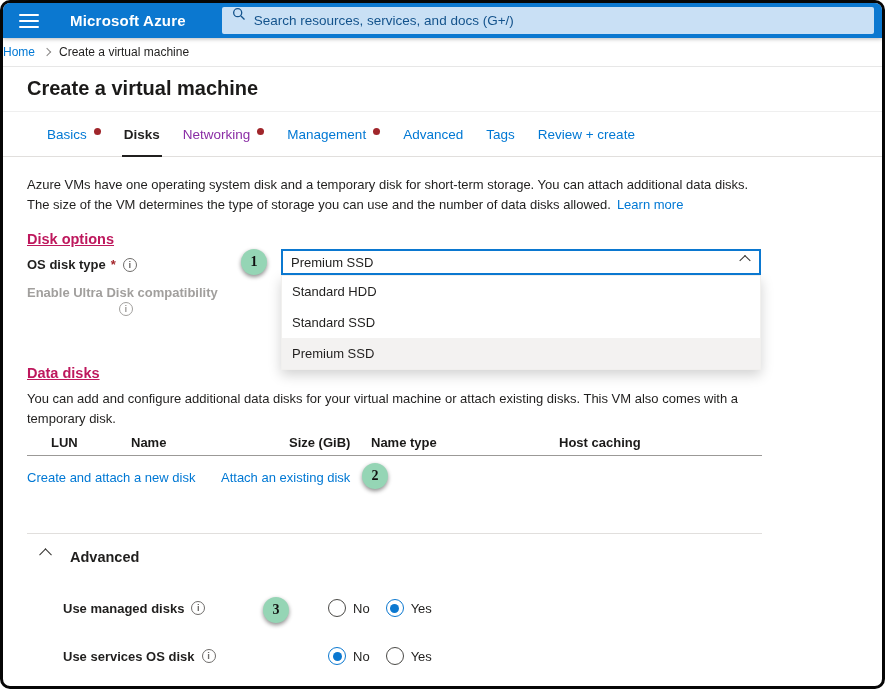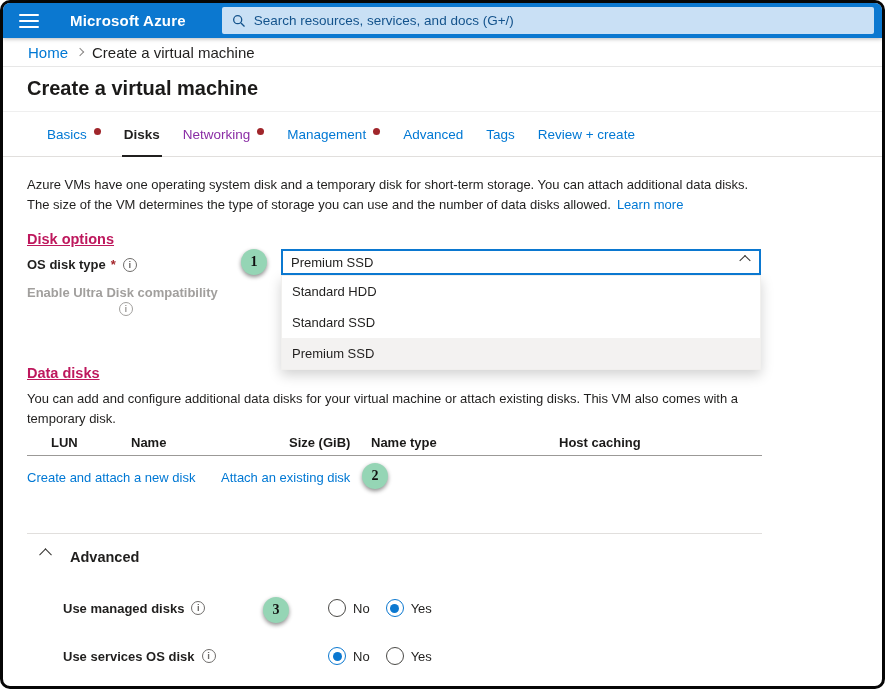--- a/index.html
+++ b/index.html
@@ -22,32 +22,32 @@
     padding: 0 8px 0 16px;
     box-shadow: 0 1px 4px rgba(0,0,0,.28);
     position: relative; z-index: 40;
   }
   .hamburger { width: 20px; display: flex; flex-direction: column; gap: 4px; cursor: pointer; }
   .hamburger span { display:block; height: 2px; background: #fff; border-radius: 1px; }
   .brand { color: #fff; font-weight: 700; font-size: 15px; margin-left: 31px; letter-spacing: .2px; white-space: nowrap; }
   .searchbox {
     flex: 1; margin-left: 36px; height: 27px;
     background: #c9e0f5; border-radius: 2px;
-    display: flex; align-items: center; padding: 0 10px;
+    display: flex; padding: 0 10px;
   }
   .searchbox svg { flex: 0 0 auto; }
   .searchbox input {
     flex: 1; border: none; outline: none; background: transparent;
     font-family: "Liberation Sans", sans-serif;
     font-size: 13.5px; color: #14538c; margin-left: 8px;
   }
   .searchbox input::placeholder { color: #14538c; opacity: 1; }
 
   
-  .breadcrumb { height: 29px; display:flex; align-items:center; padding-left: 25px; border-bottom: 1px solid #e7e7e7; font-size: 15px; }
+  .breadcrumb { height: 29px; display:flex; align-items:center; border-bottom: 1px solid #e7e7e7; font-size: 12px; }
   .crumb-link { color: #0078d4; text-decoration: none; cursor: pointer; }
   .crumb-sep { display:inline-block; width:6px; height:6px; border-top:1.4px solid #8a8886; border-right:1.4px solid #8a8886; transform: rotate(45deg); margin: 0 9px; }
   .crumb-current { color: #201f1e; }
 
   
   .titlerow { padding: 10px 24px 11px; border-bottom: 1px solid #efefef; }
   .page-title { font-size: 20px; font-weight: 700; color: #1b1a19; }
 
   
   .tabs { padding-left: 42px; height: 45px; border-bottom: 1px solid #e1dfdd; display: flex; align-items: stretch; }

